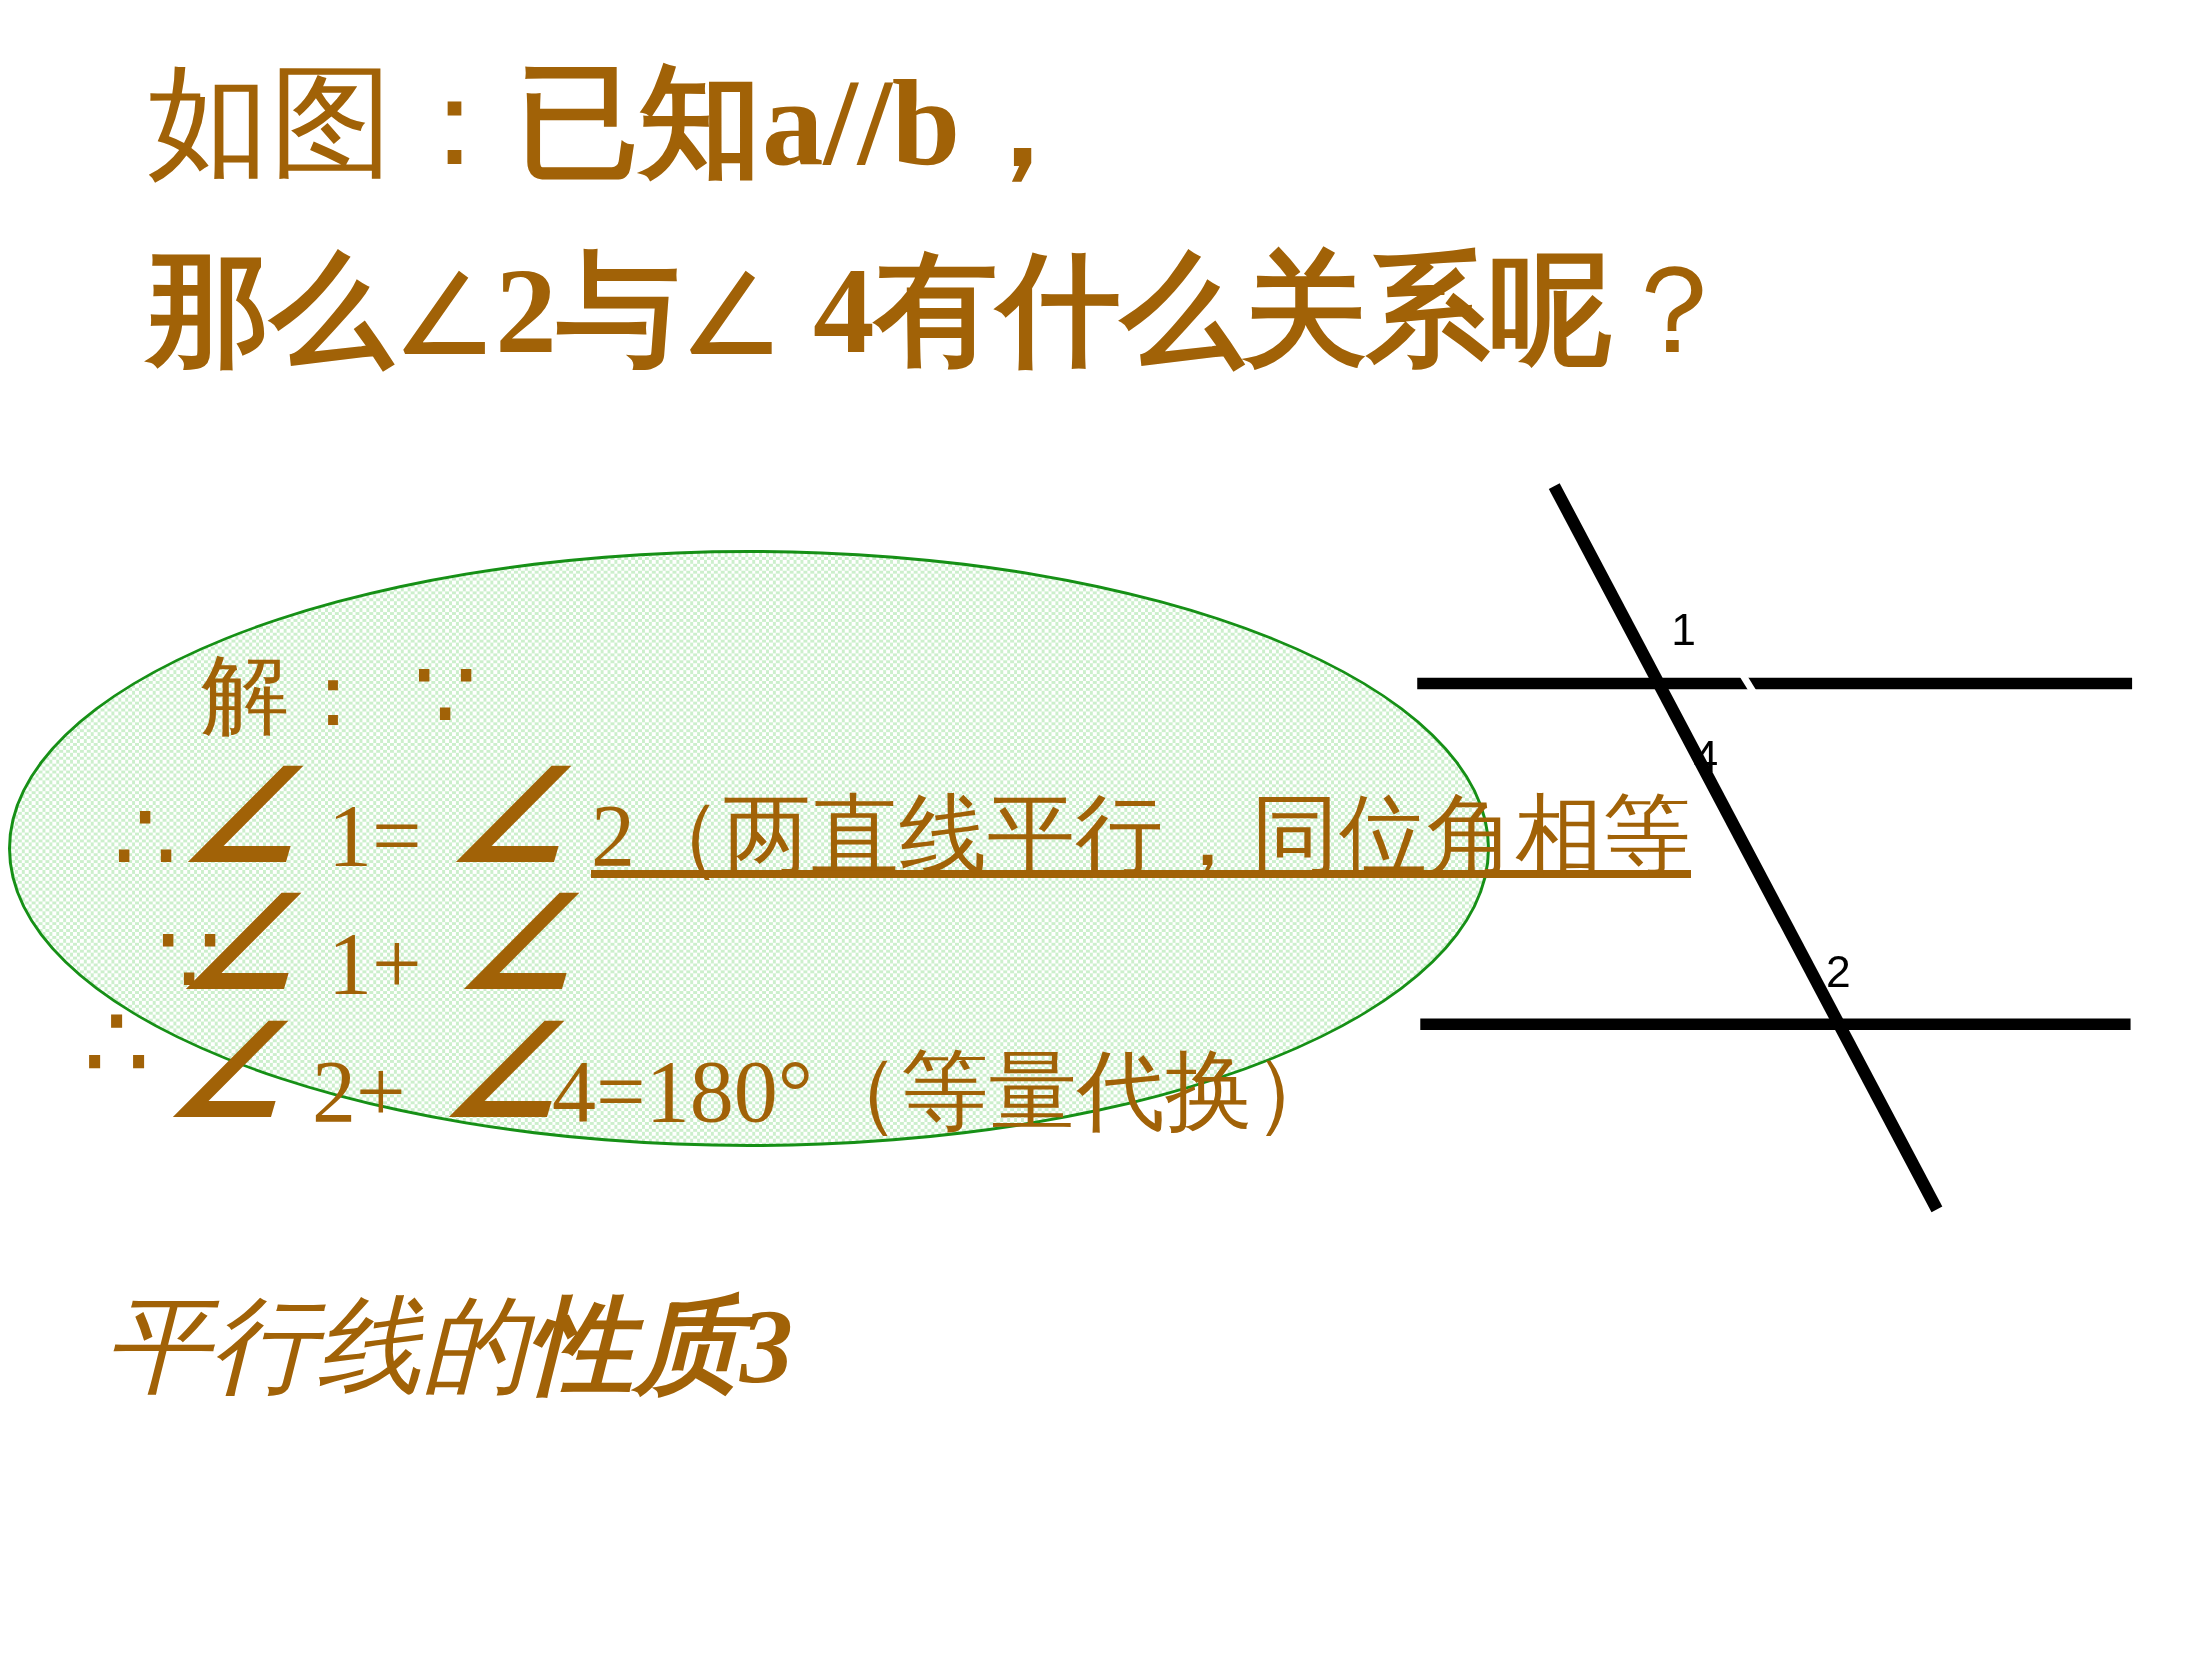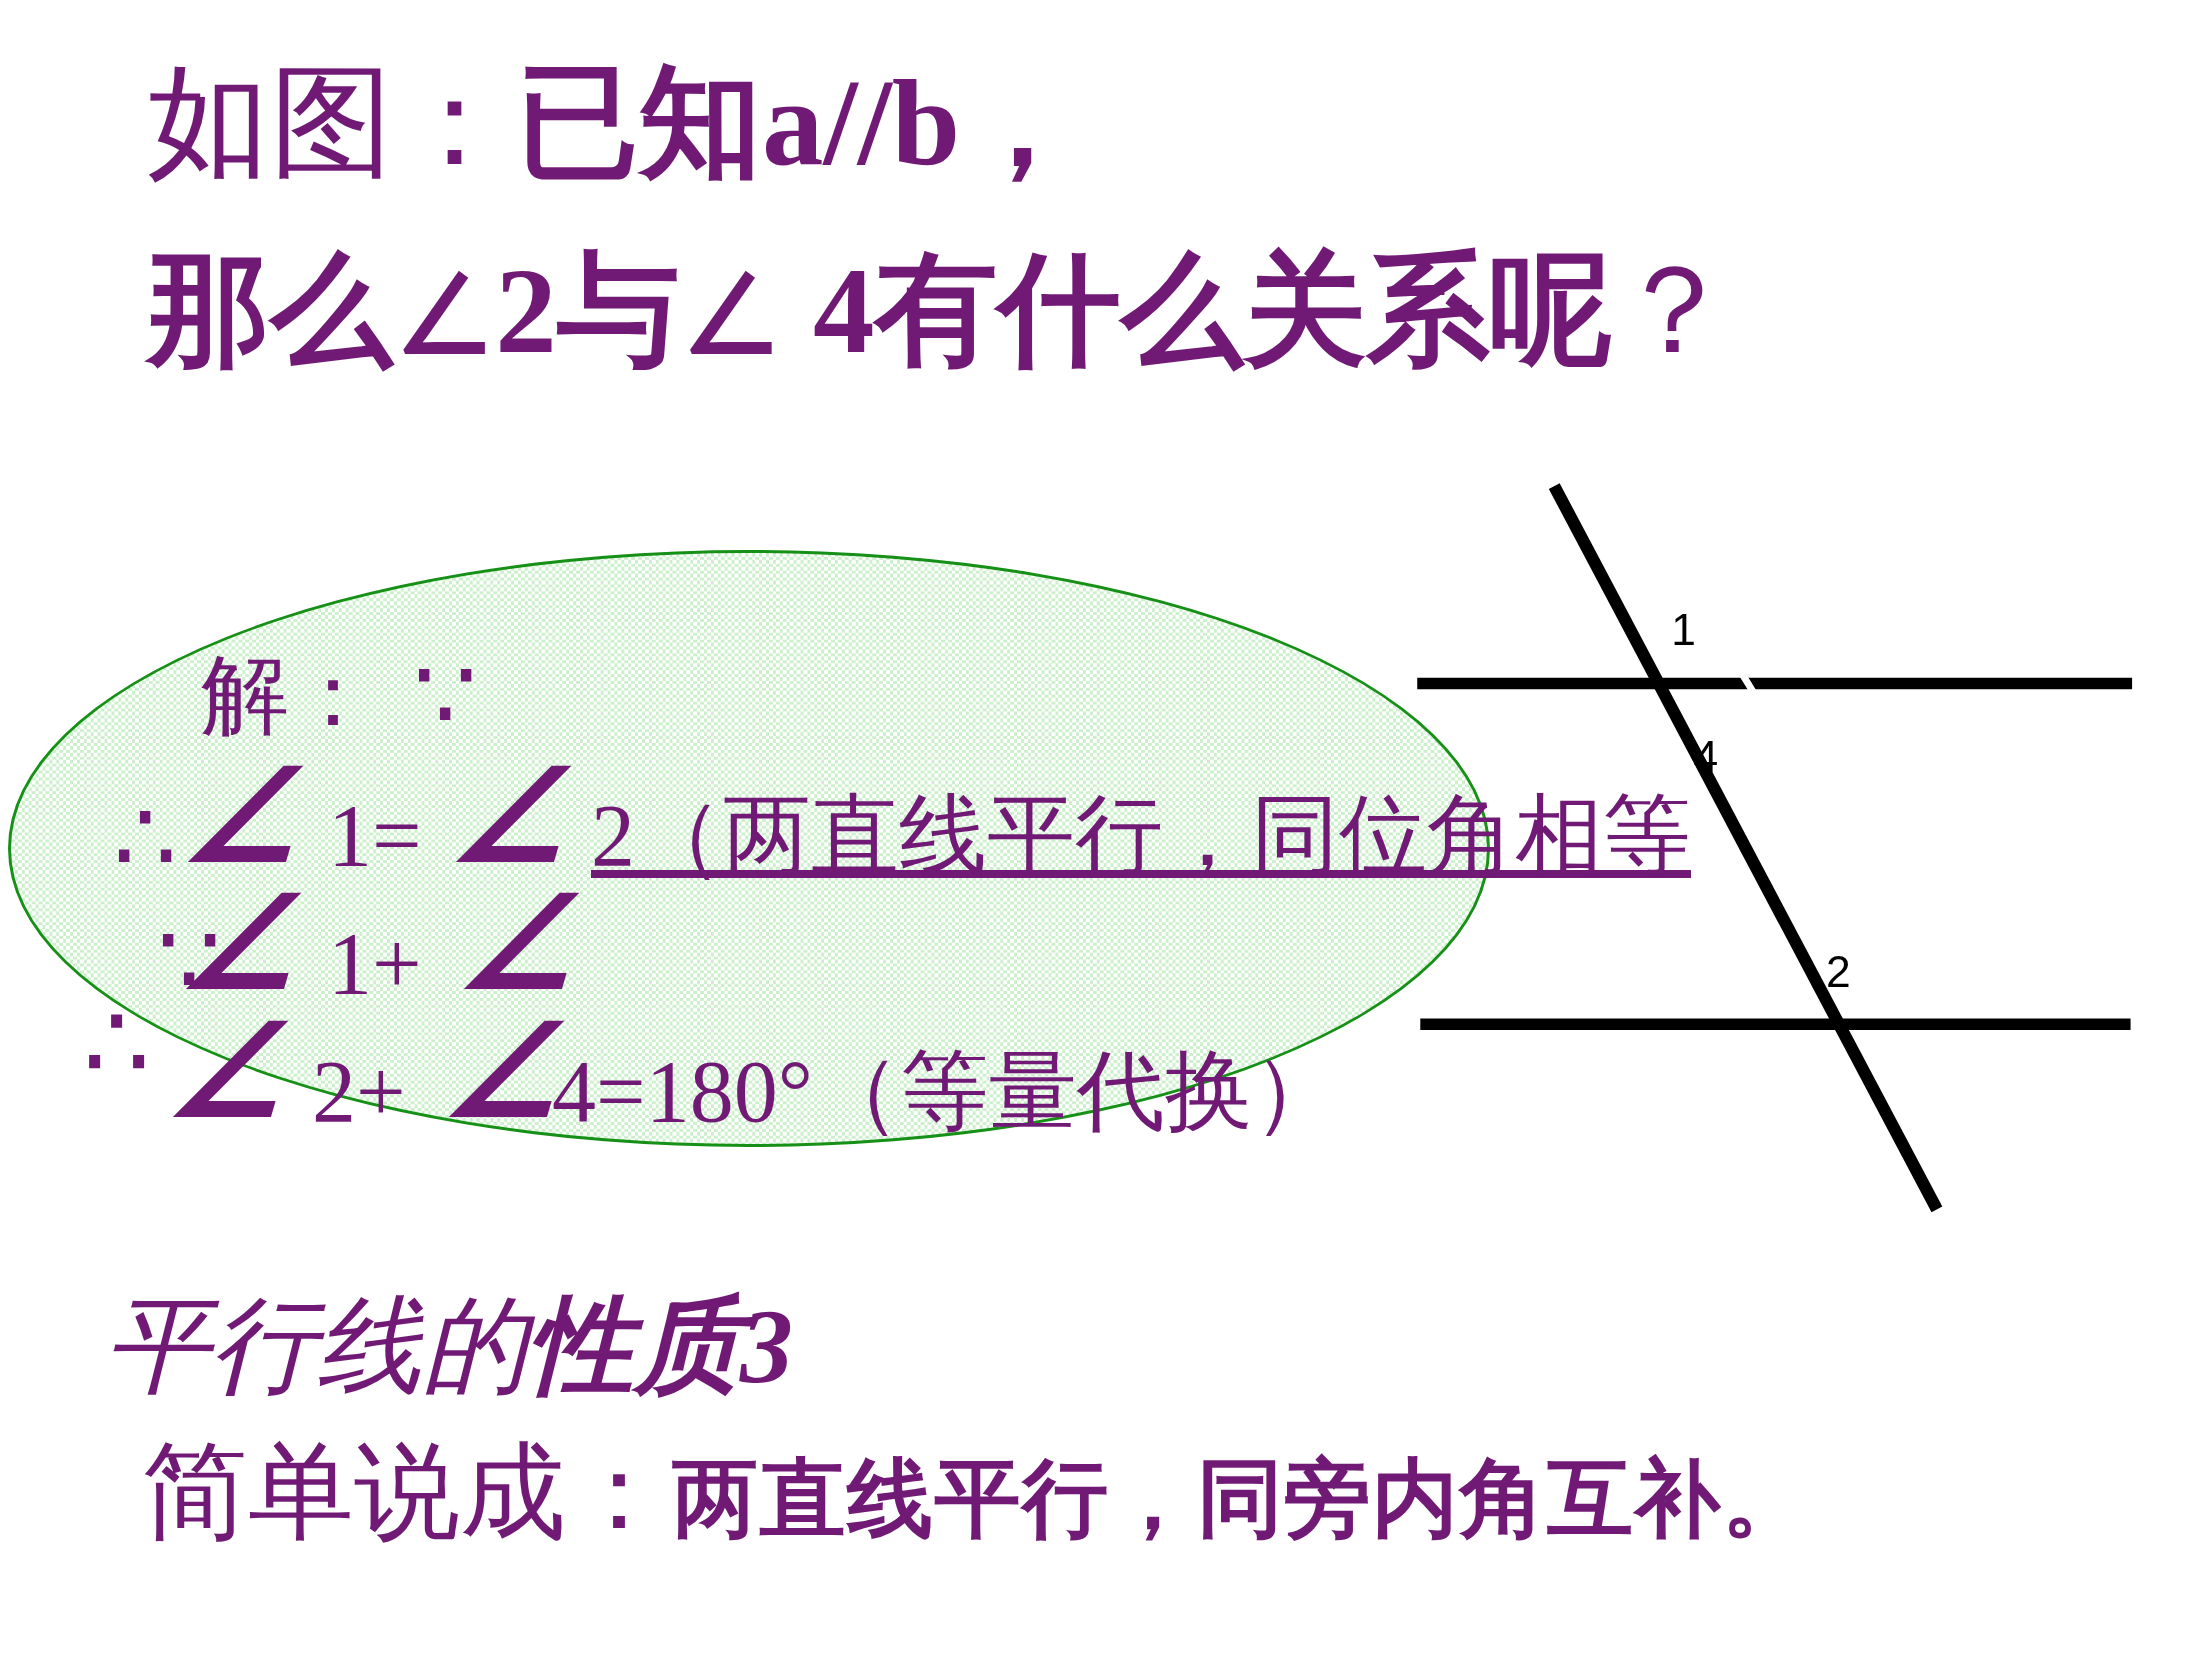--- a/index.html
+++ b/index.html
@@ -1,17 +1,17 @@
 <!DOCTYPE html>
 <html style="font-size:12.3px"><head>
 <meta charset="utf-8">
 <style>
   html,body{margin:0;padding:0;background:#ffffff;}
   .slide{position:relative;width:2205px;height:1654px;background:#ffffff;overflow:hidden;
-         font-family:"Liberation Serif",serif;color:#701a75;}
+         font-family:"Liberation Serif",serif;color:#a16207;}
   .abs{position:absolute;line-height:1;white-space:nowrap;}
 
   
   .title-line1{left:147px;top:61px;font-size:123px;}
   .title-line2{left:147px;top:249px;font-size:123px;font-weight:bold;}
   .w-normal{font-weight:normal;}
   .w-bold{font-weight:bold;}
 
   
   .ellipse{position:absolute;left:7.7px;top:550px;width:1482px;height:597px;
@@ -91,16 +91,15 @@
     <line x1="51" y1="313" x2="985" y2="313" stroke="#000" stroke-width="15"></line>
     <line x1="55" y1="758" x2="983" y2="758" stroke="#000" stroke-width="15"></line>
     <line x1="230" y1="55" x2="730" y2="1000" stroke="#000" stroke-width="16"></line>
     <line x1="472" y1="295" x2="495" y2="332" stroke="#ffffff" stroke-width="9"></line>
     <text x="383" y="262">1</text>
     <text x="412" y="428">4</text>
     <text x="585" y="710">2</text>
   </svg>
 
   <div class="abs footer-line1"><span>平行线的</span><span class="w-bold">性质3</span></div>
-  <div class="abs footer-line2"><span>简单说成：</span><span class="footer-bold2">两直线平行，同旁内角互补。</span></div>
 
 </div>
 
 
 </body></html>

